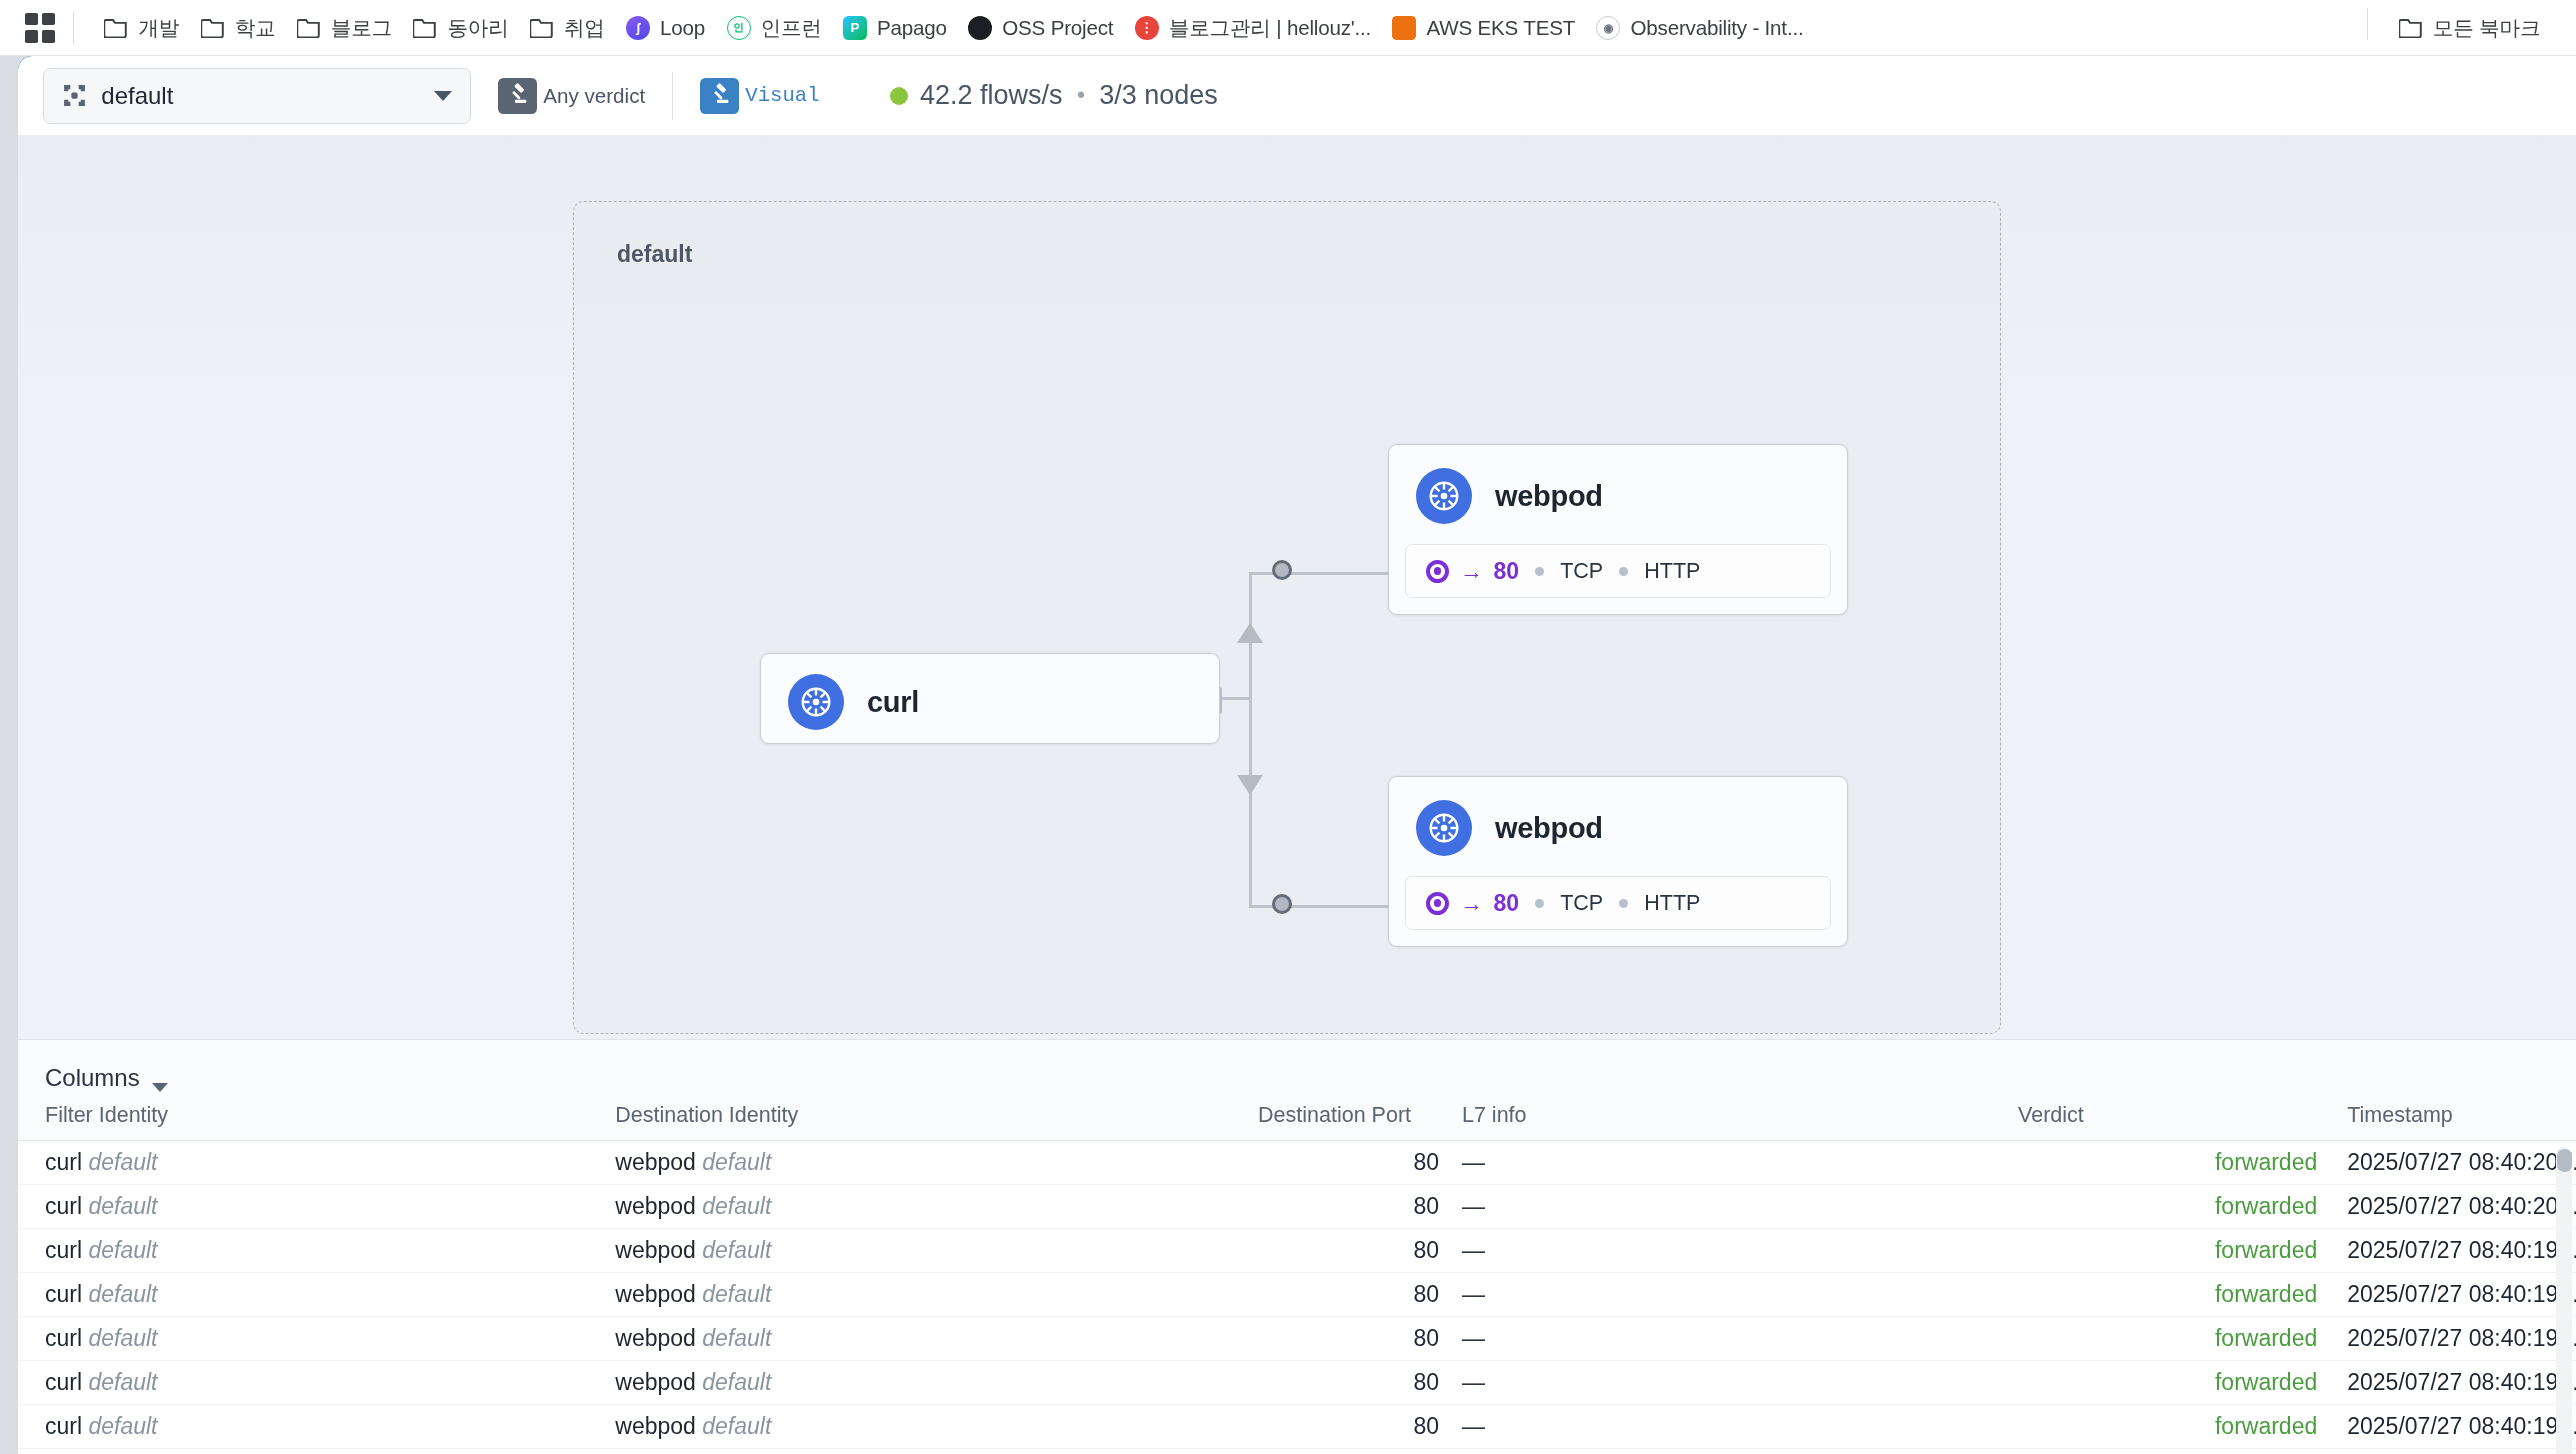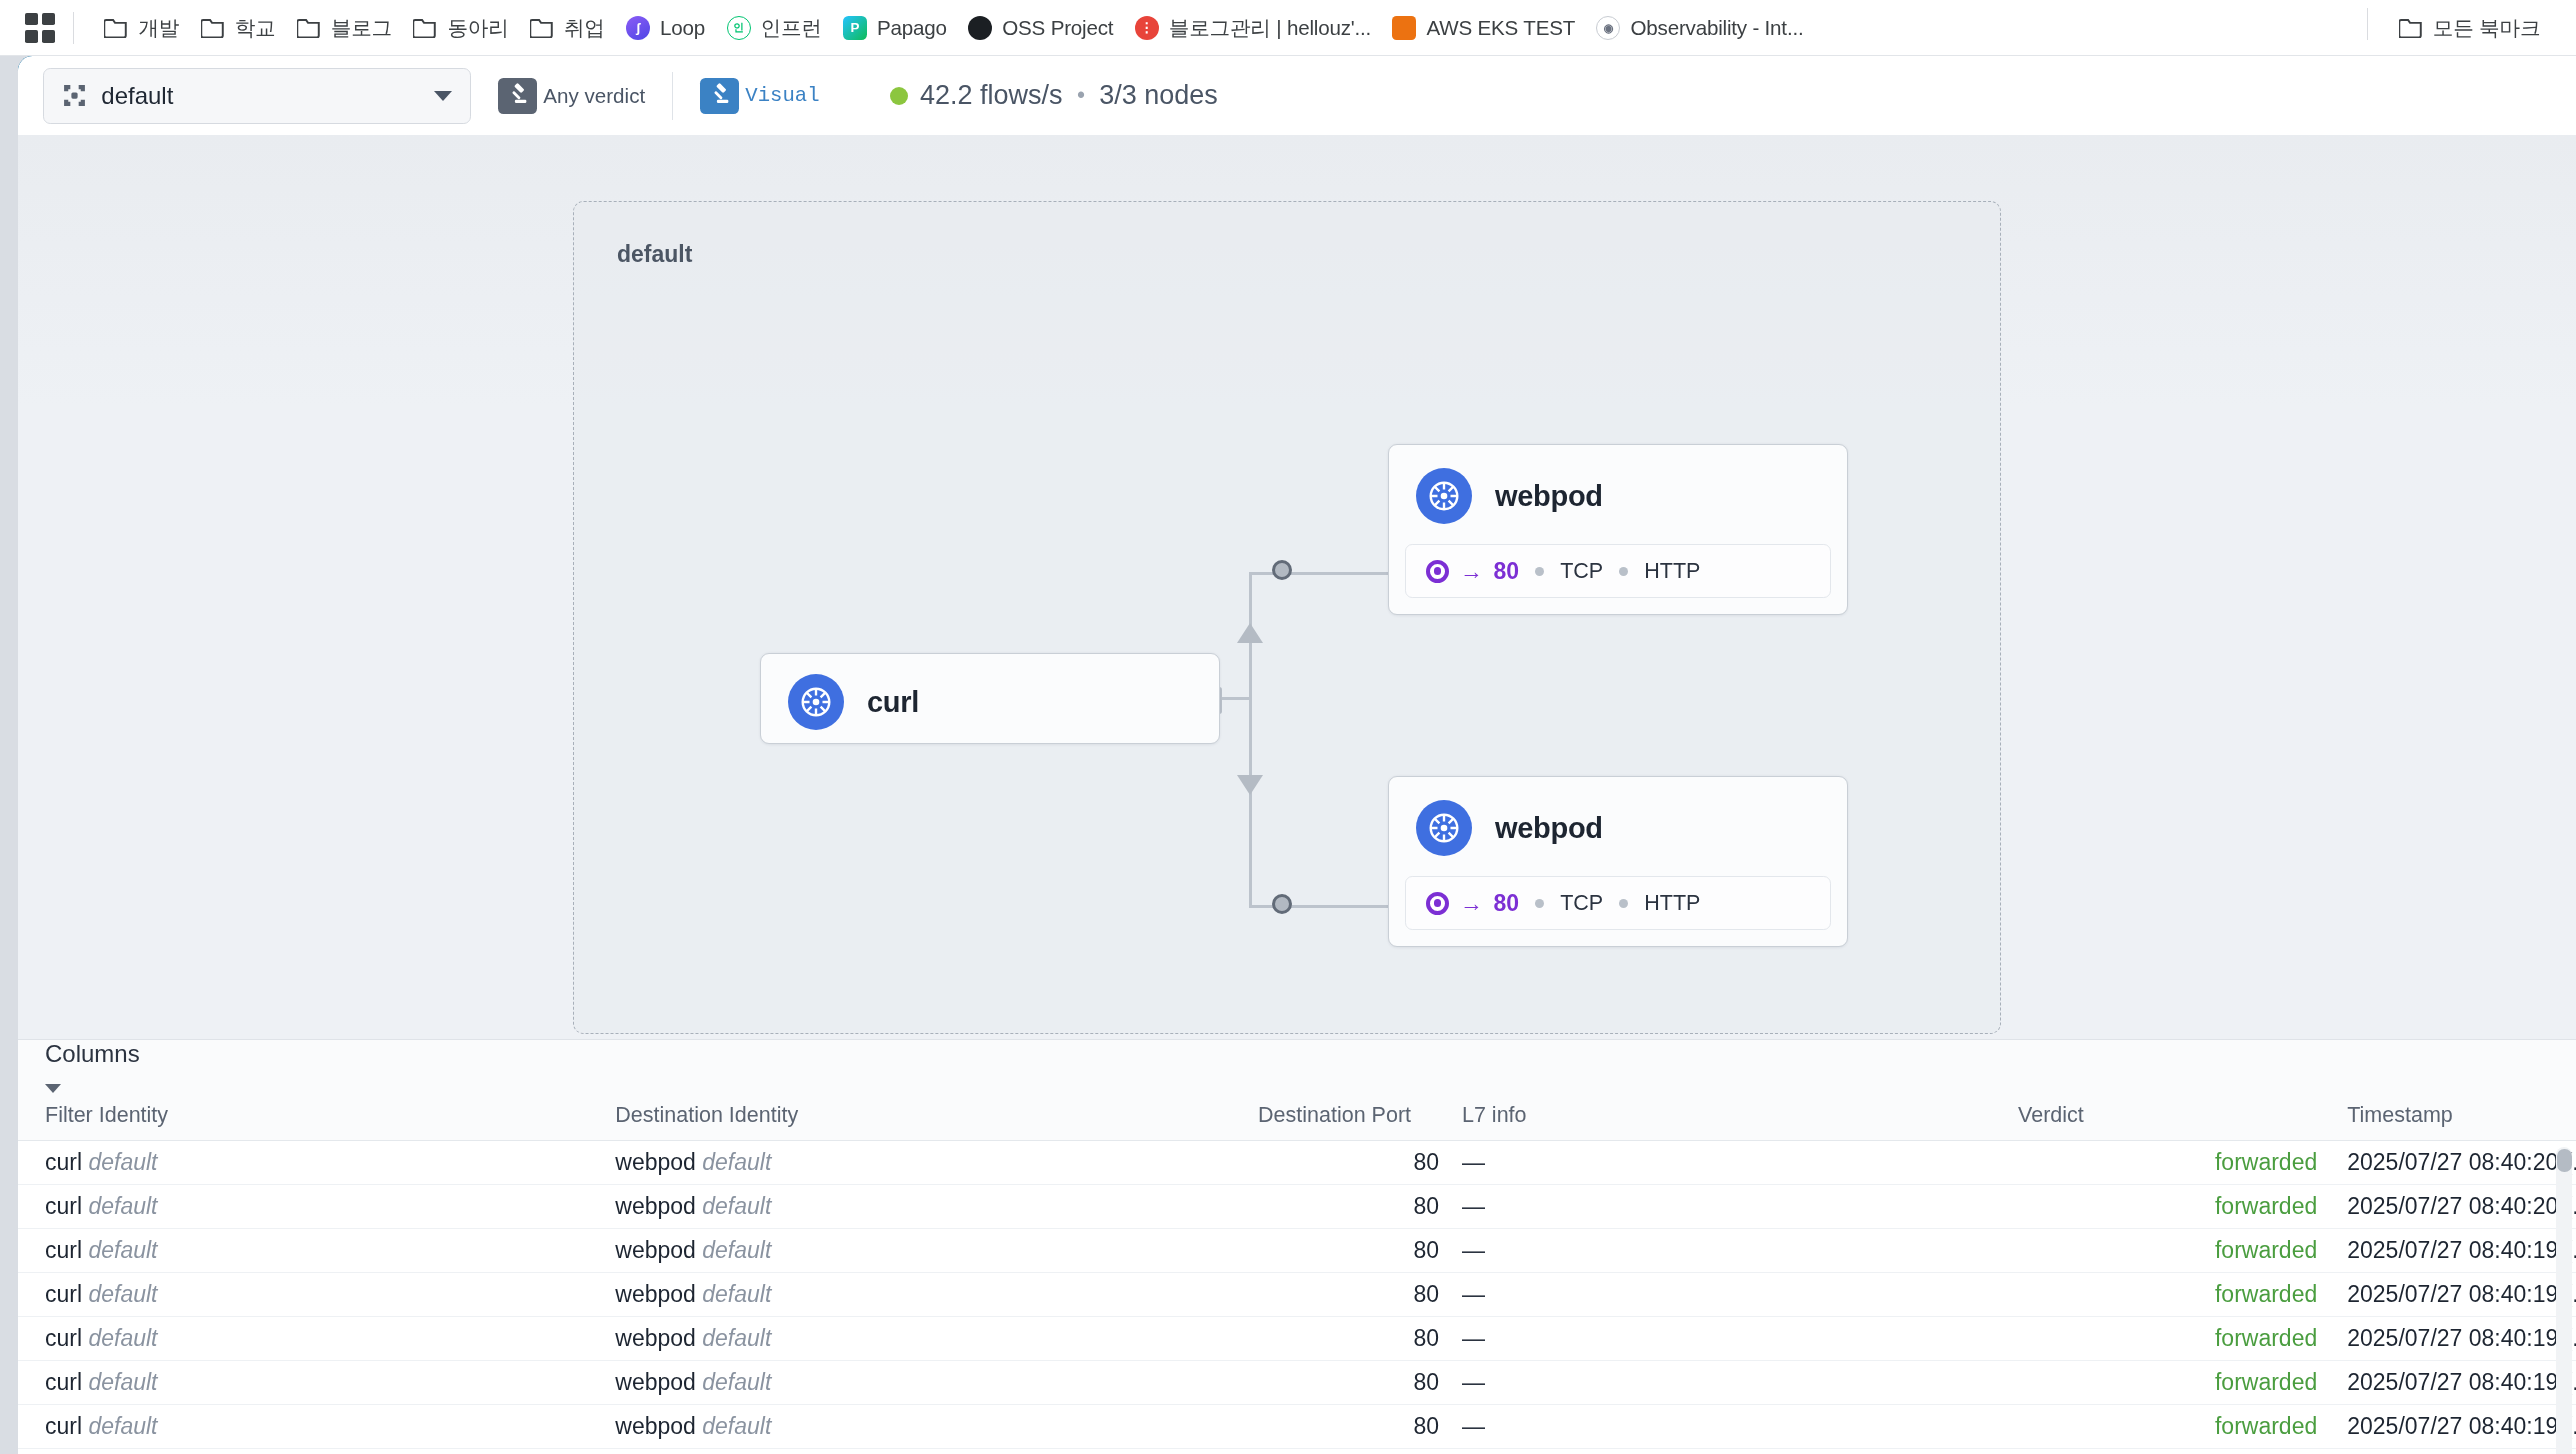--- a/index.html
+++ b/index.html
@@ -173,24 +173,23 @@
 
   
   .panel {
     position: absolute; left: 0; top: 983px;
     width: 2558px; height: 416px;
     background: #ffffff;
     border-top: 0.9px solid #dfe3e8;
     overflow: hidden;
   }
   .columns-bar {
-    height: 52px; display: flex; align-items: flex-start;
+    height: 52px; display: flex; align-items: flex-end;
     padding-left: 27px; gap: 12.5px; cursor: pointer;
     background: #fafbfc;
-    flex-direction: column;
   }
   .columns-label { font-size: 24px; color: #2b3340; }
   .chev { width: 0; height: 0; border-left: 8px solid transparent;
     border-right: 8px solid transparent; border-top: 9px solid #5b6472; margin-top: 3.6px; }
 
   table.flows { width: 2558px; border-collapse: collapse; table-layout: fixed; }
   table.flows th {
     font-size: 21.5px; color: #5b6472; font-weight: normal;
     text-align: left; padding: 10.7px 0 12.5px 0;
     background: #fafbfc; border-bottom: 0.9px solid #e4e8ec;

